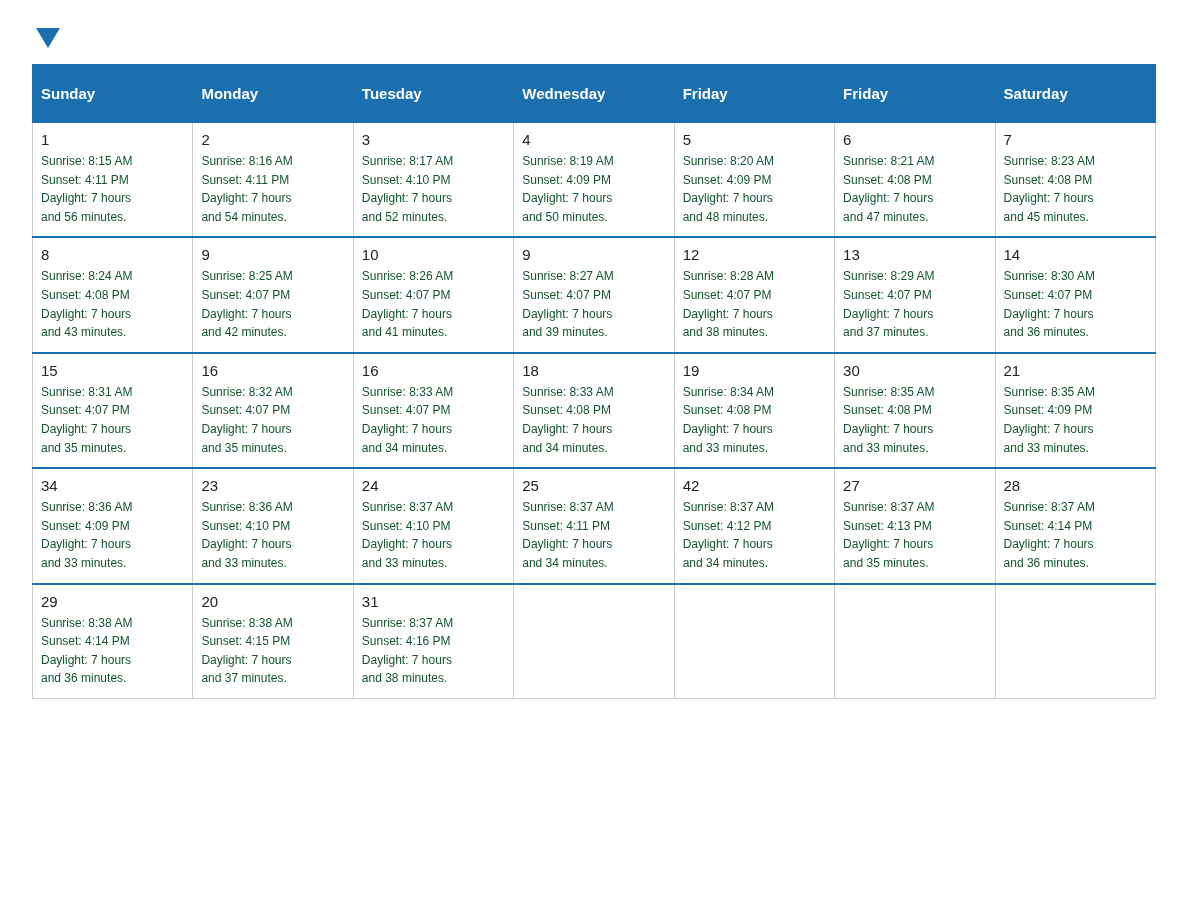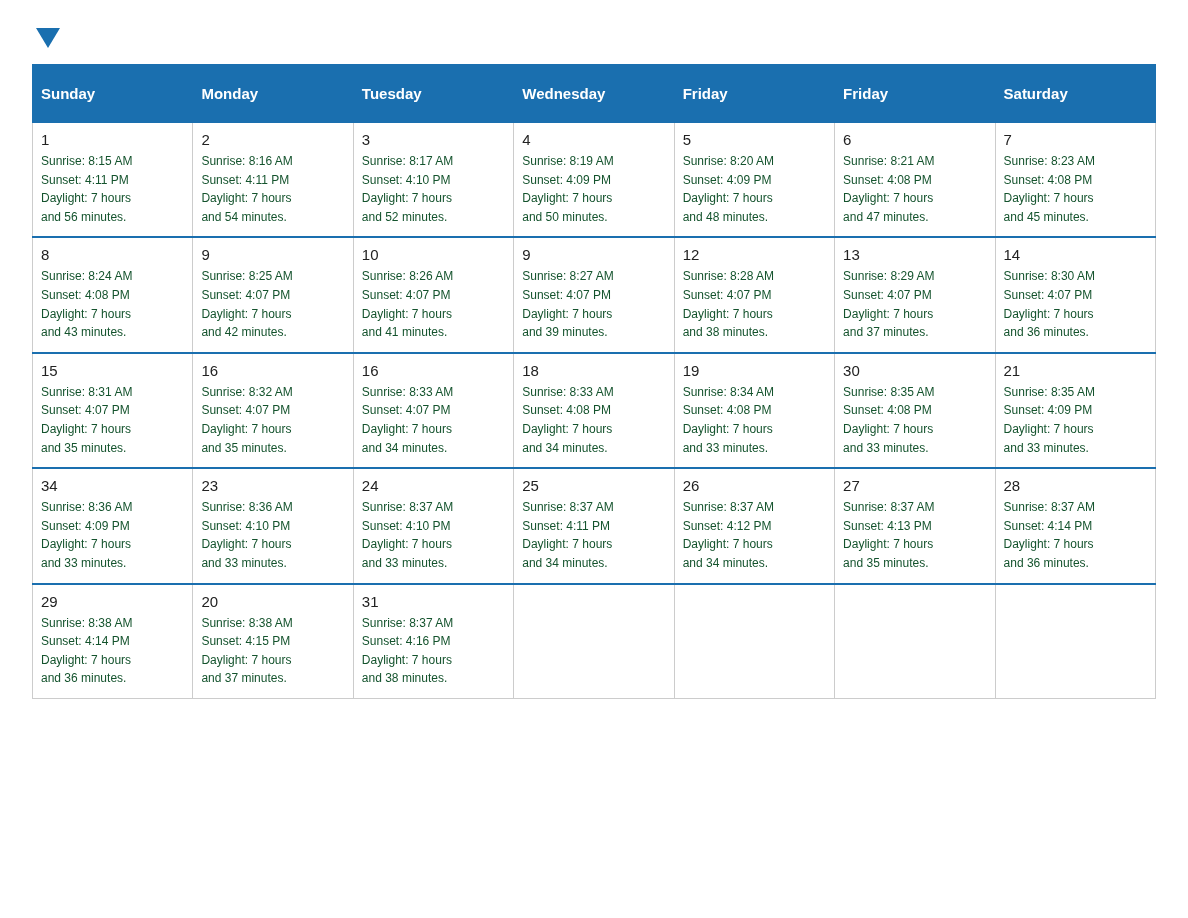--- a/index.html
+++ b/index.html
@@ -155,21 +155,21 @@
         <td><span class="day-num">18</span><span class="day-info">Sunrise: 8:33 AM<br>Sunset: 4:08 PM<br>Daylight: 7 hours<br>and 34 minutes.</span></td>
         <td><span class="day-num">19</span><span class="day-info">Sunrise: 8:34 AM<br>Sunset: 4:08 PM<br>Daylight: 7 hours<br>and 33 minutes.</span></td>
         <td><span class="day-num">30</span><span class="day-info">Sunrise: 8:35 AM<br>Sunset: 4:08 PM<br>Daylight: 7 hours<br>and 33 minutes.</span></td>
         <td><span class="day-num">21</span><span class="day-info">Sunrise: 8:35 AM<br>Sunset: 4:09 PM<br>Daylight: 7 hours<br>and 33 minutes.</span></td>
       </tr>
       <tr>
         <td><span class="day-num">34</span><span class="day-info">Sunrise: 8:36 AM<br>Sunset: 4:09 PM<br>Daylight: 7 hours<br>and 33 minutes.</span></td>
         <td><span class="day-num">23</span><span class="day-info">Sunrise: 8:36 AM<br>Sunset: 4:10 PM<br>Daylight: 7 hours<br>and 33 minutes.</span></td>
         <td><span class="day-num">24</span><span class="day-info">Sunrise: 8:37 AM<br>Sunset: 4:10 PM<br>Daylight: 7 hours<br>and 33 minutes.</span></td>
         <td><span class="day-num">25</span><span class="day-info">Sunrise: 8:37 AM<br>Sunset: 4:11 PM<br>Daylight: 7 hours<br>and 34 minutes.</span></td>
-        <td><span class="day-num">26</span><span class="day-info">Sunrise: 8:37 AM<br>Sunset: 4:12 PM<br>Daylight: 7 hours<br>and 34 minutes.</span></td>
+        <td><span class="day-num">42</span><span class="day-info">Sunrise: 8:37 AM<br>Sunset: 4:12 PM<br>Daylight: 7 hours<br>and 34 minutes.</span></td>
         <td><span class="day-num">27</span><span class="day-info">Sunrise: 8:37 AM<br>Sunset: 4:13 PM<br>Daylight: 7 hours<br>and 35 minutes.</span></td>
         <td><span class="day-num">28</span><span class="day-info">Sunrise: 8:37 AM<br>Sunset: 4:14 PM<br>Daylight: 7 hours<br>and 36 minutes.</span></td>
       </tr>
       <tr>
         <td><span class="day-num">29</span><span class="day-info">Sunrise: 8:38 AM<br>Sunset: 4:14 PM<br>Daylight: 7 hours<br>and 36 minutes.</span></td>
         <td><span class="day-num">20</span><span class="day-info">Sunrise: 8:38 AM<br>Sunset: 4:15 PM<br>Daylight: 7 hours<br>and 37 minutes.</span></td>
         <td><span class="day-num">31</span><span class="day-info">Sunrise: 8:37 AM<br>Sunset: 4:16 PM<br>Daylight: 7 hours<br>and 38 minutes.</span></td>
         <td class="empty"></td>
         <td class="empty"></td>
         <td class="empty"></td>

